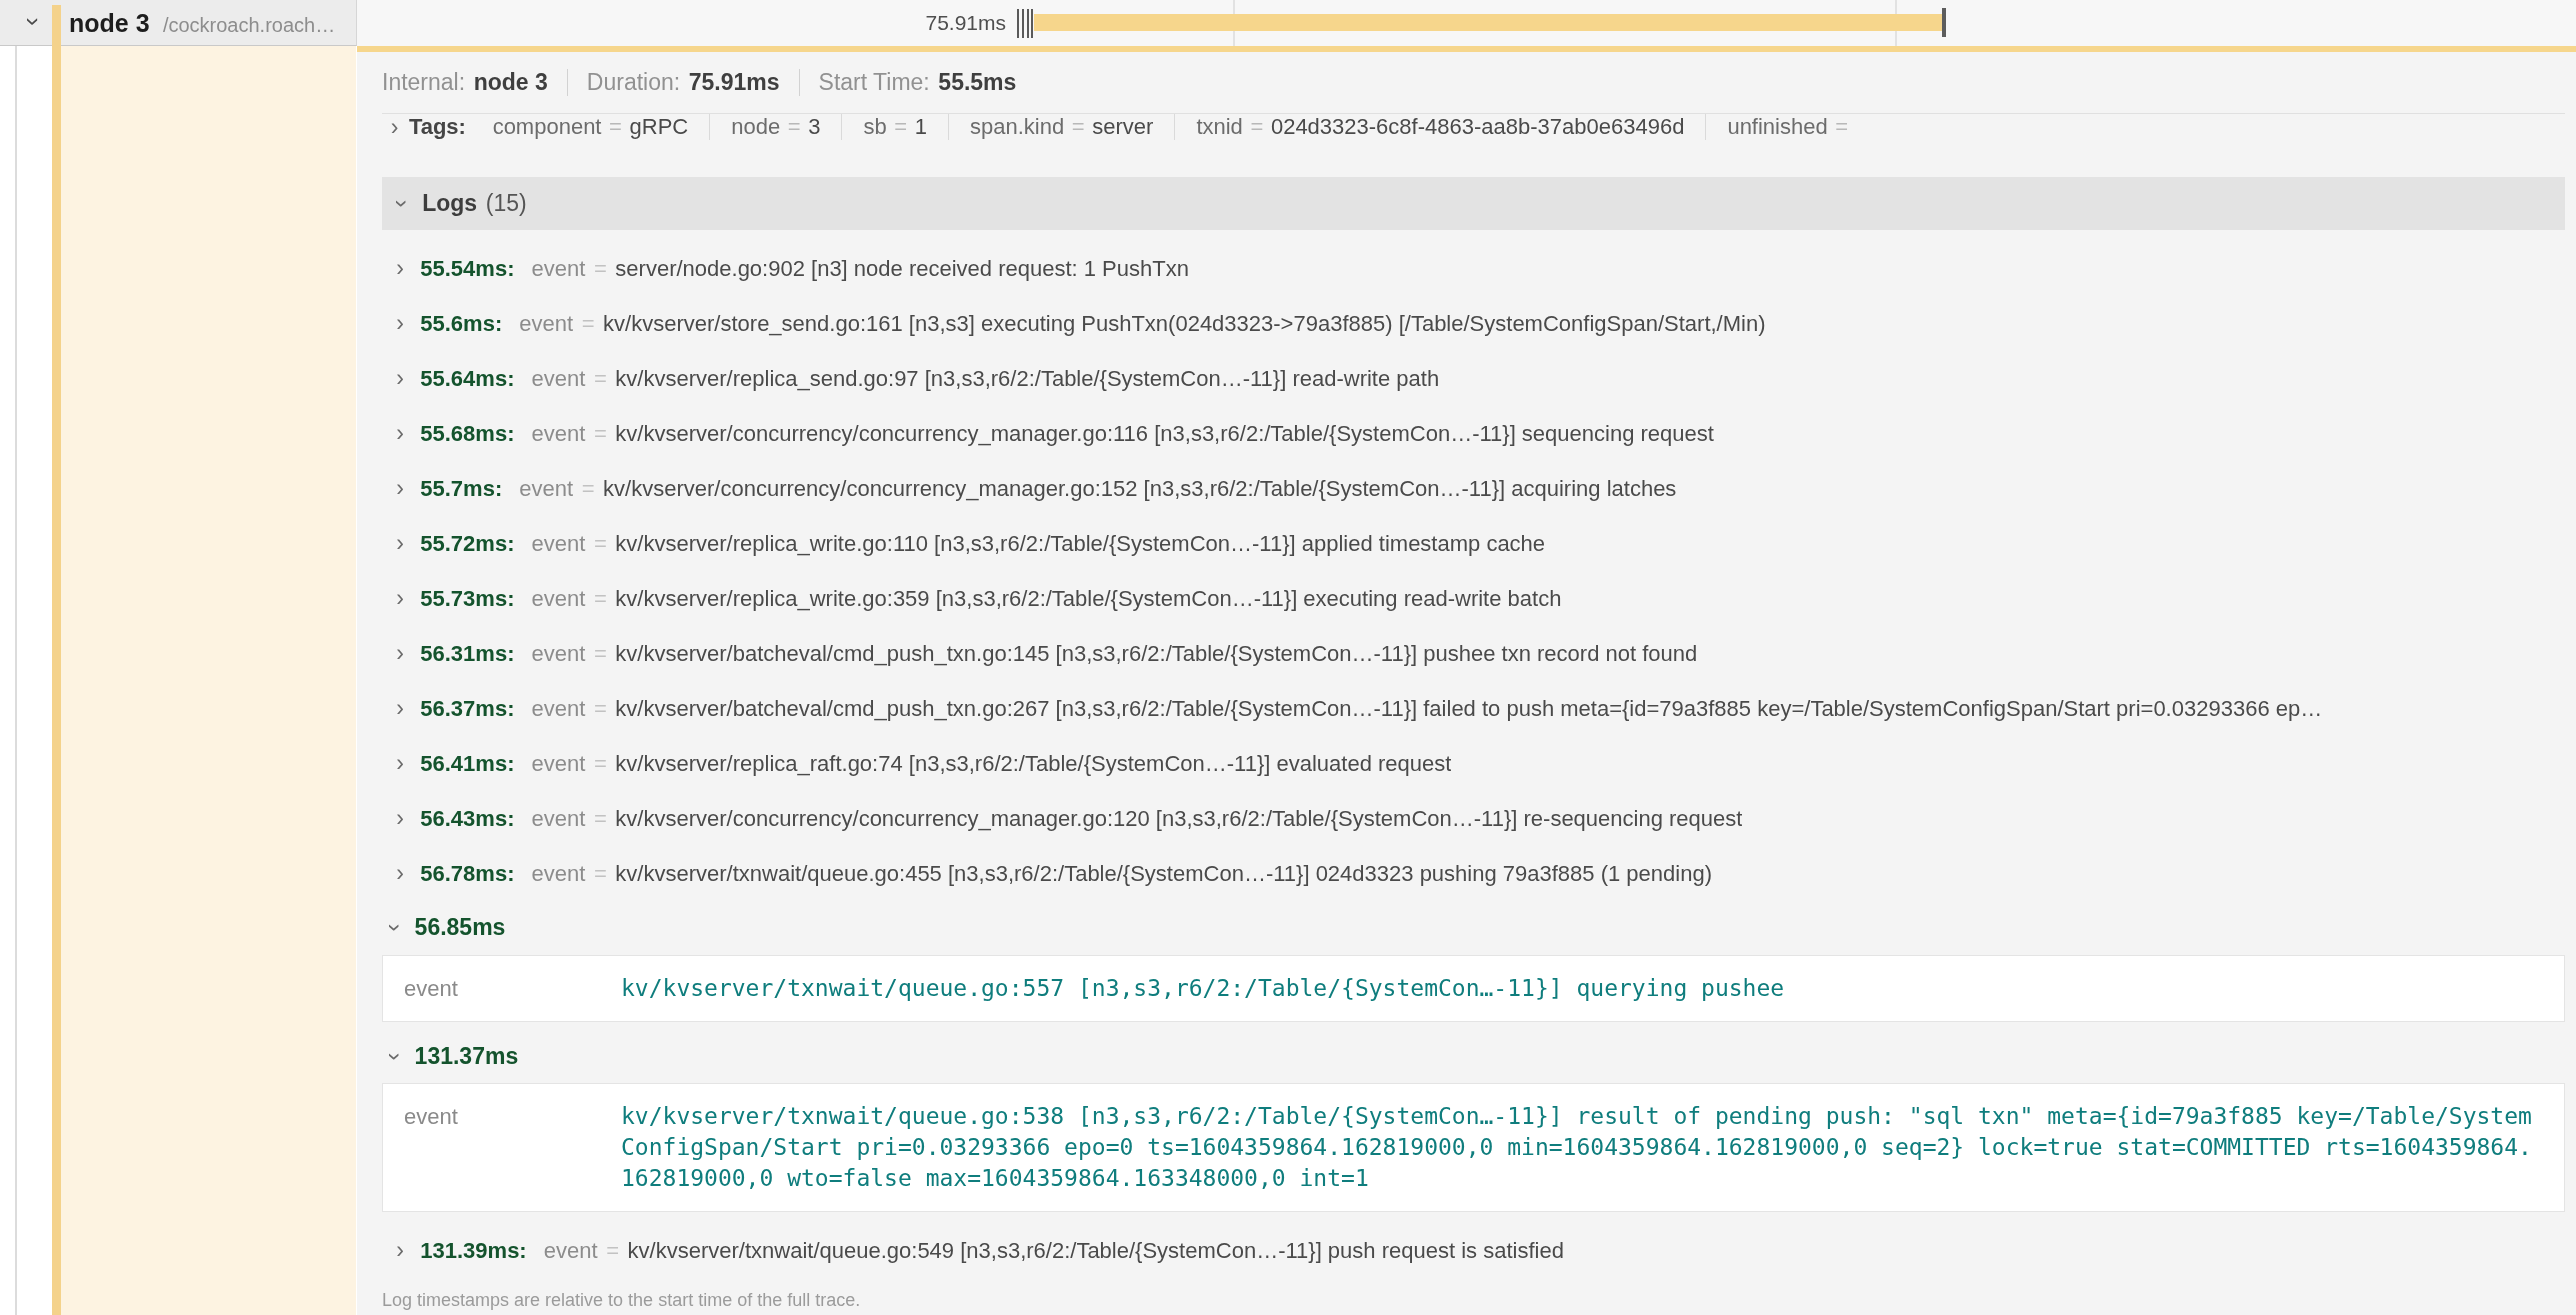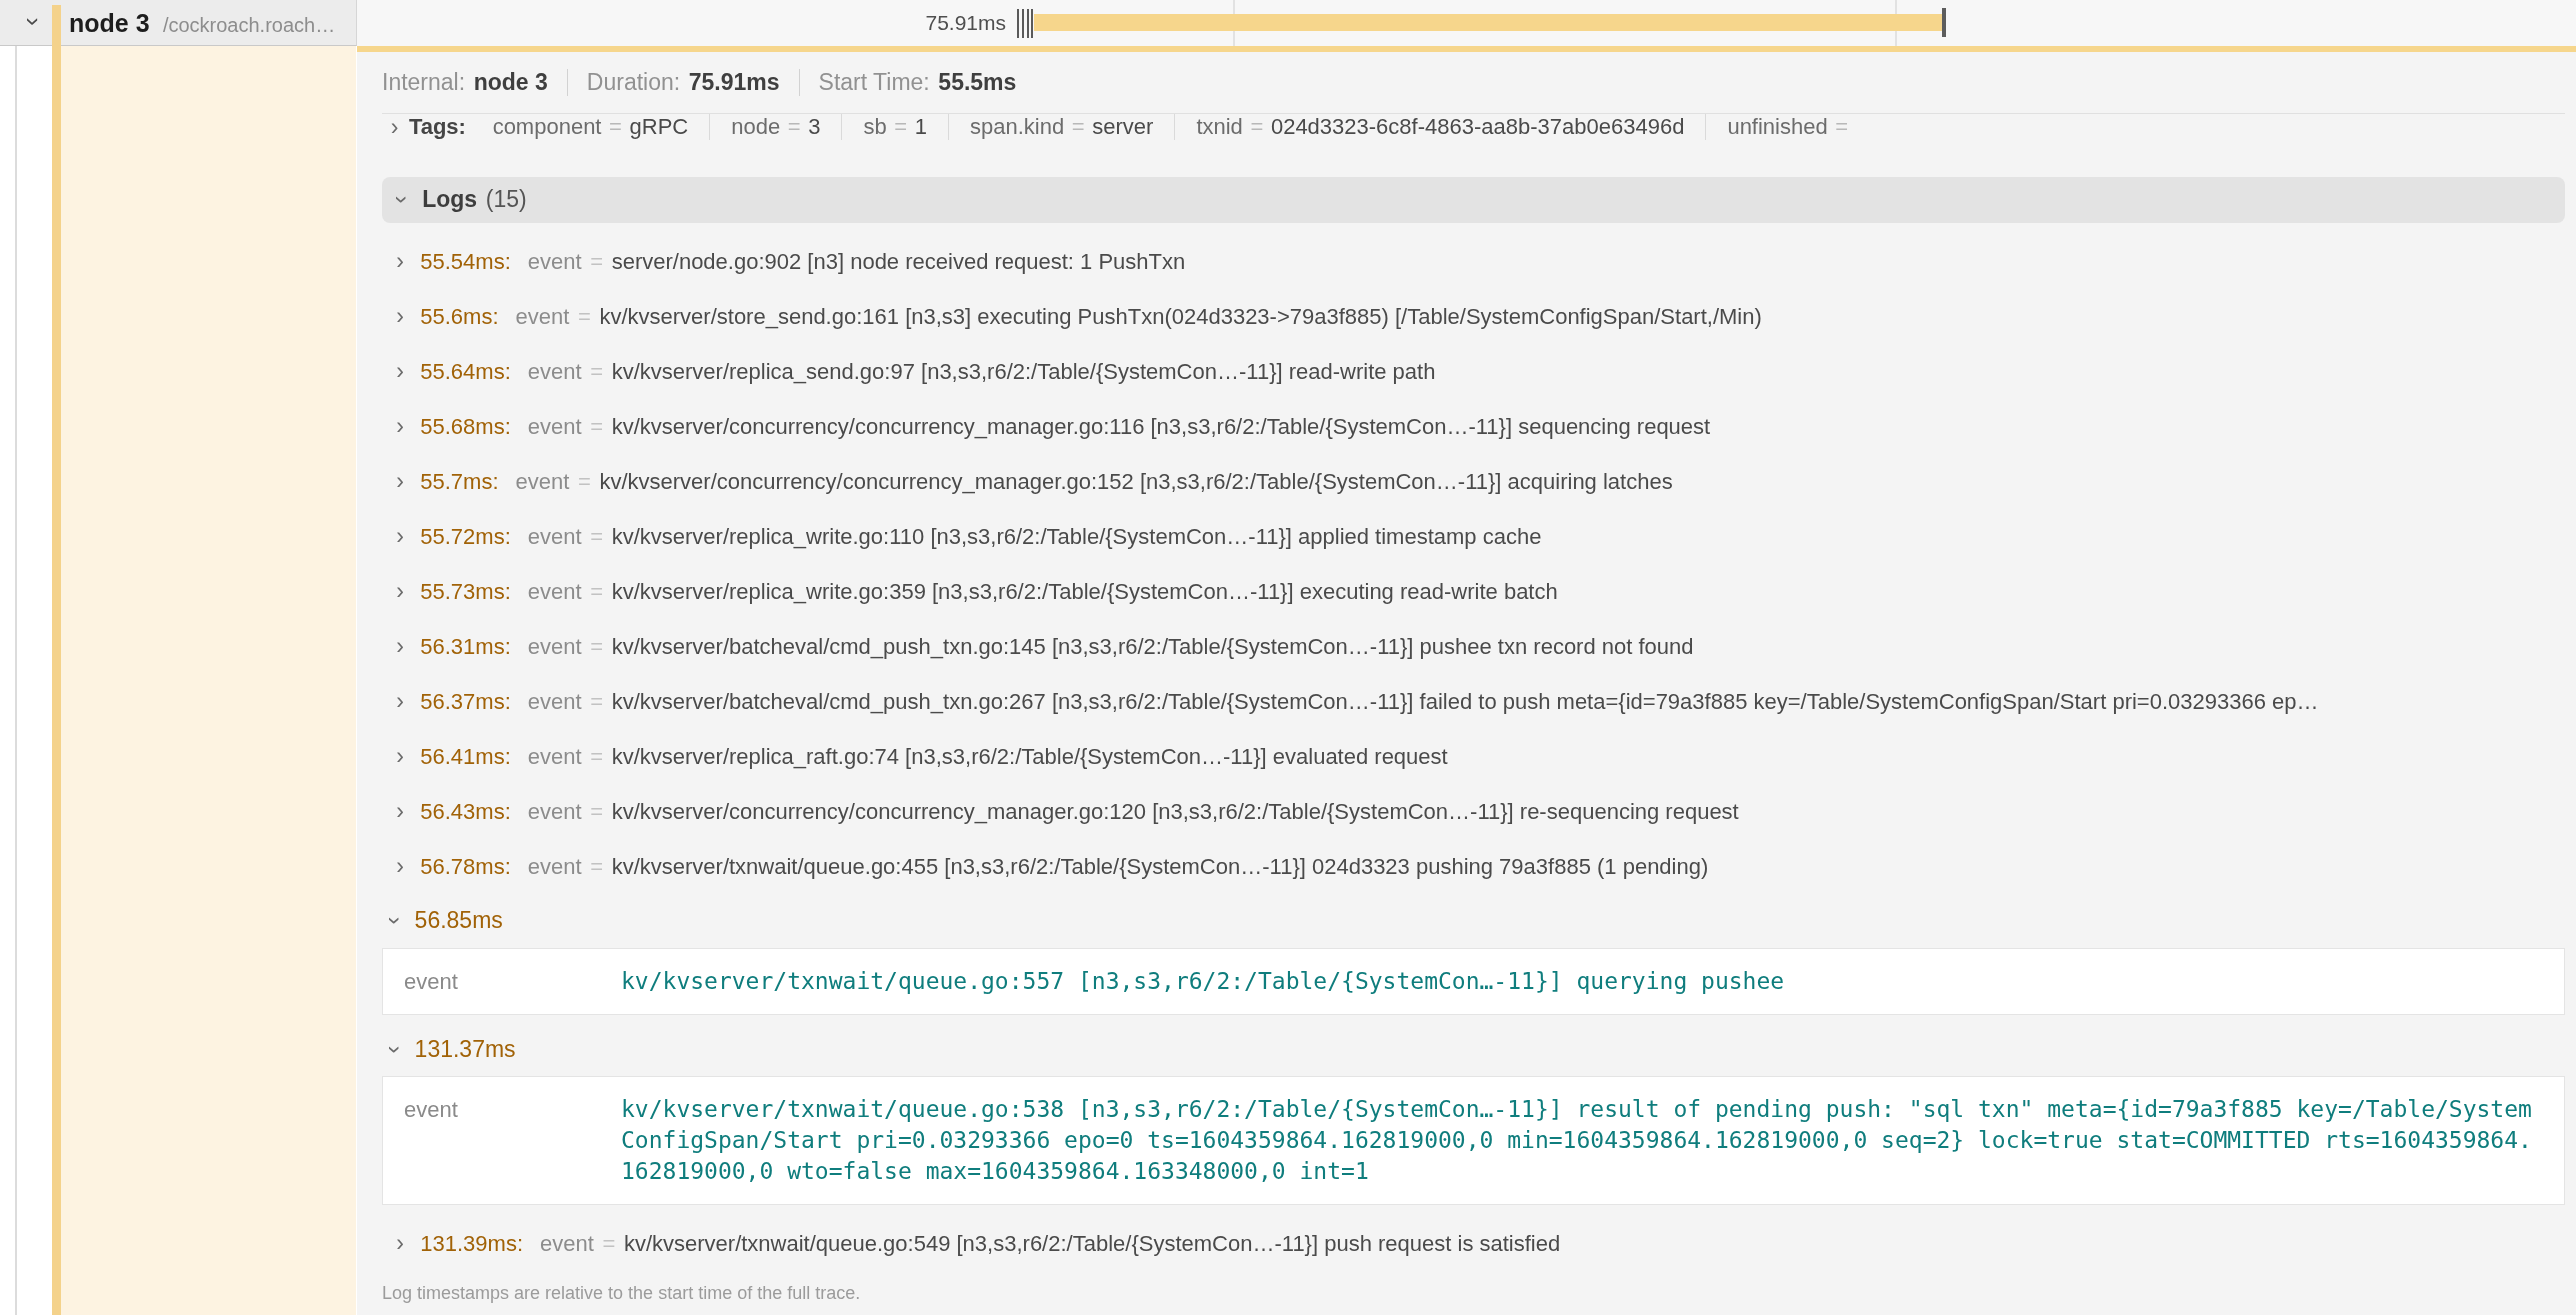--- a/index.html
+++ b/index.html
@@ -60,29 +60,29 @@
   .tags-row { display:flex; align-items:flex-start; height:55px; font-size:22px; white-space:nowrap; overflow:hidden; }
   .chev-sm { color:#6b6b6b; font-size:23px; width:25px; text-align:center; flex:0 0 25px; }
   .tags-label { font-weight:bold; color:#454545; margin:0 5.7px 0 1.9px; }
   .tag-item { padding:0 21px; }
   .tag-item + .tag-item { border-left:1.9px solid #dadada; }
   .tag-key { color:#6c6c6c; }
   .tag-eq::before { content:"="; }
   .tag-eq { color:#b8b8b8; margin:0 7.6px; }
   .tag-val { color:#4a4a4a; }
 
-  .logs-bar { height:46px; background:#e3e3e3; display:flex; align-items:center; font-size:23px; margin-top:7.6px;border-radius:8px; }
+  .logs-bar { height:53px; background:#e3e3e3; display:flex; align-items:center; font-size:23px; margin-top:7.6px; }
   .logs-bar .chev-sm { margin-left:7.6px; }
   .logs-title { font-weight:bold; color:#3d3d3d; margin-left:7.6px; }
   .logs-count { color:#555555; margin-left:8.6px; }
 
   .log-entries { margin-top:11.4px; }
   .log-row { height:55px; display:flex; align-items:center; font-size:22px; white-space:nowrap; overflow:hidden; }
   .log-row .chev-sm { margin-left:5.7px; flex:0 0 25px; }
-  .lr-time { font-weight:normal; color:#a16207; margin-left:7.6px; }
+  .lr-time { font-weight:bold; color:#14532d; margin-left:7.6px; }
   .lr-key { color:#8c8c8c; margin-left:17px; }
   .lr-eq::before { content:"="; }
   .lr-eq { color:#c2c2c2; margin:0 8.6px; }
   .lr-val { color:#4a4a4a; overflow:hidden; text-overflow:clip; }
 
   .exp-head { height:46px; display:flex; align-items:center; font-size:23px; margin-top:3.8px; }
   .exp-head .lr-time { margin-left:7.6px; }
   .exp-box {
     background:#ffffff; border:1.9px solid #e4e4e4; box-sizing:border-box;
     margin:3.8px 0 11.4px 0; display:flex; padding:17px 27px 17px 21px;

